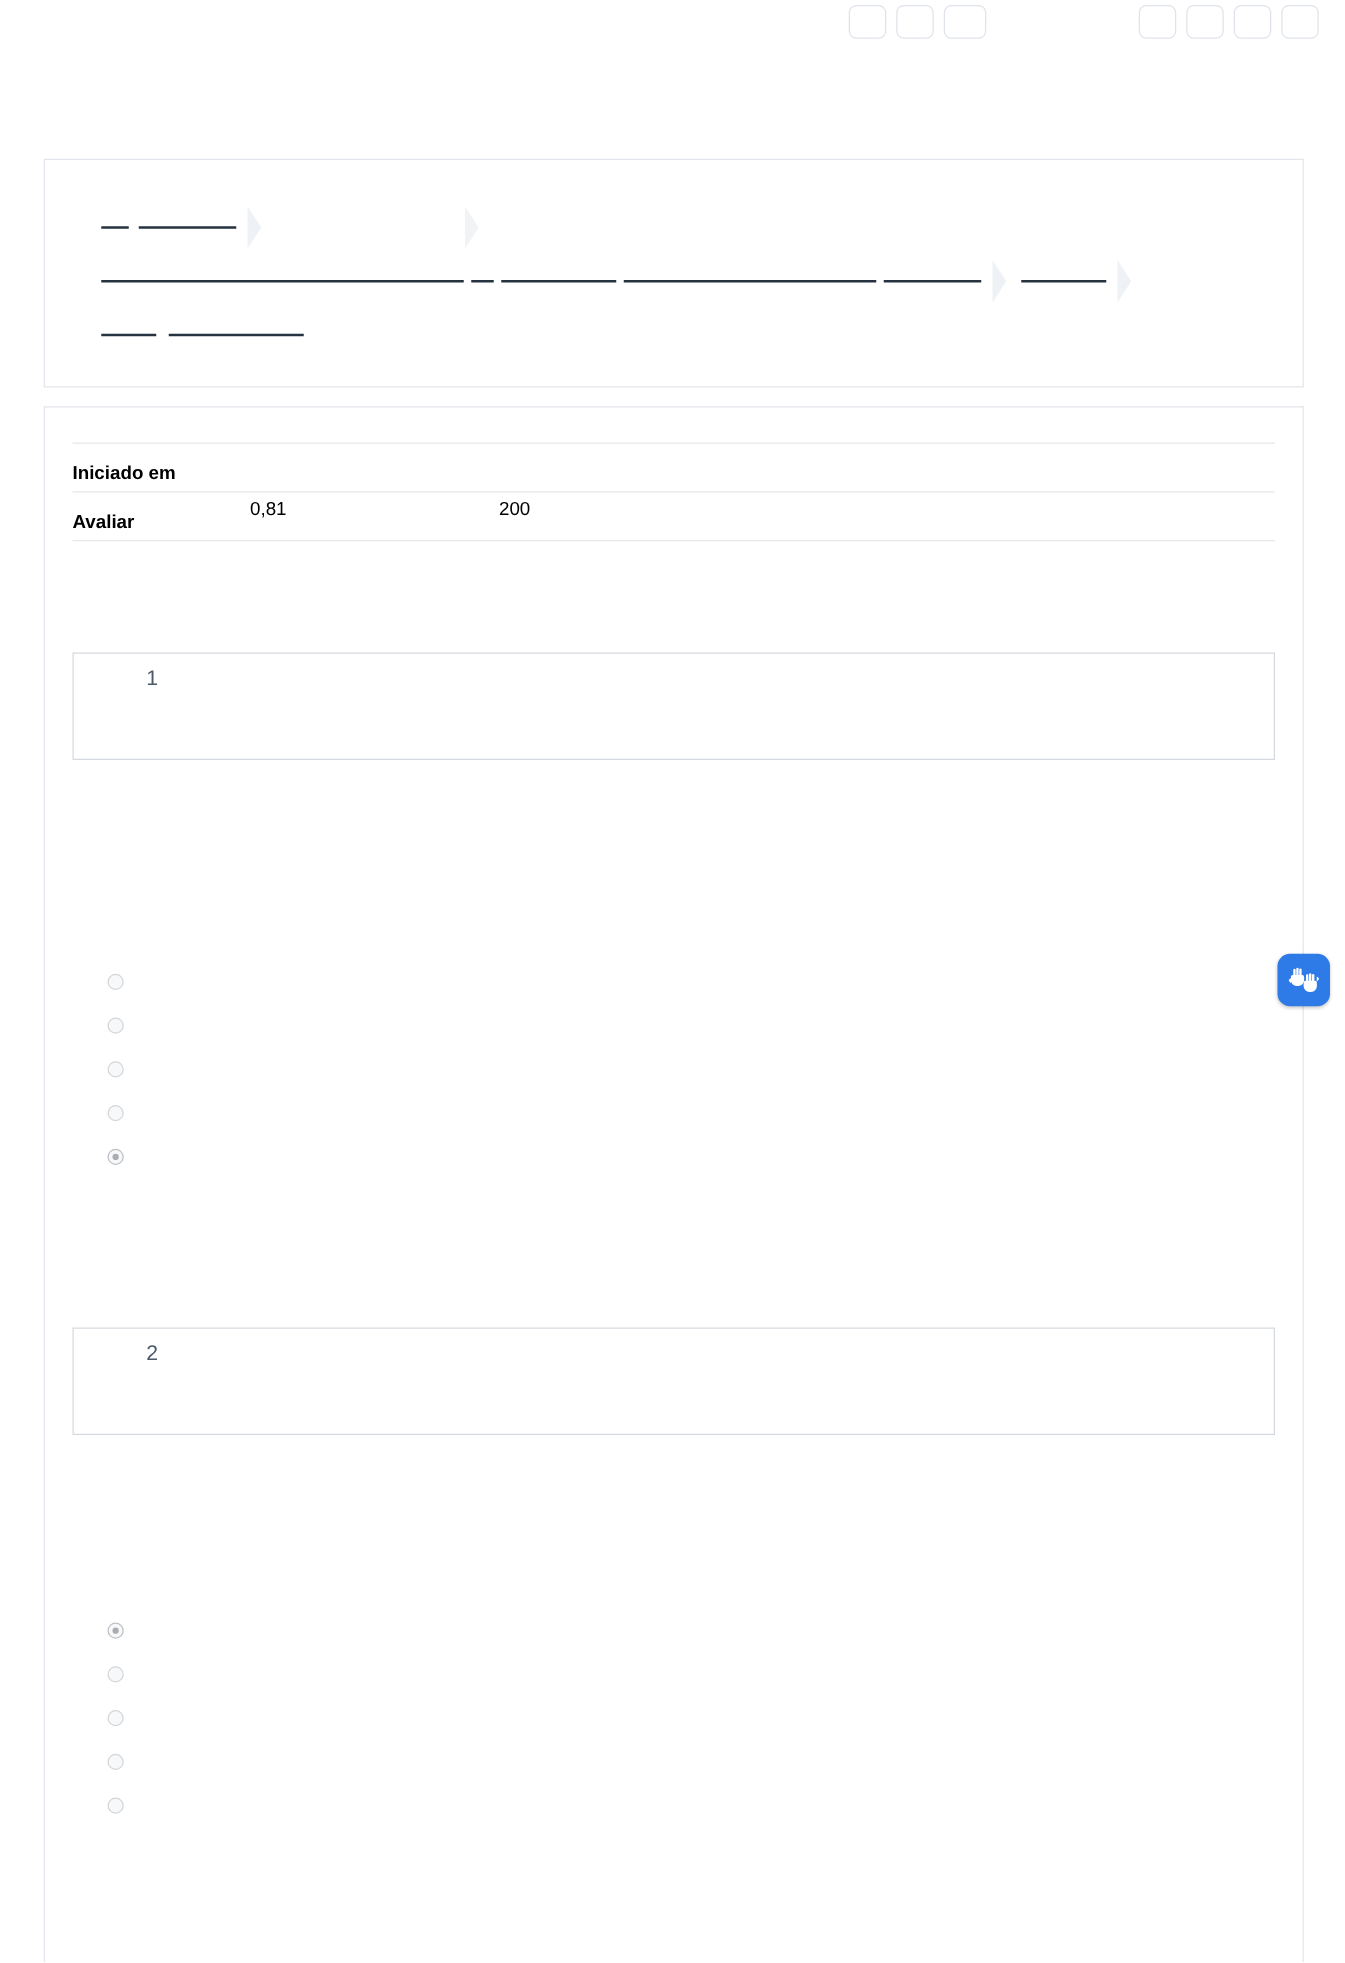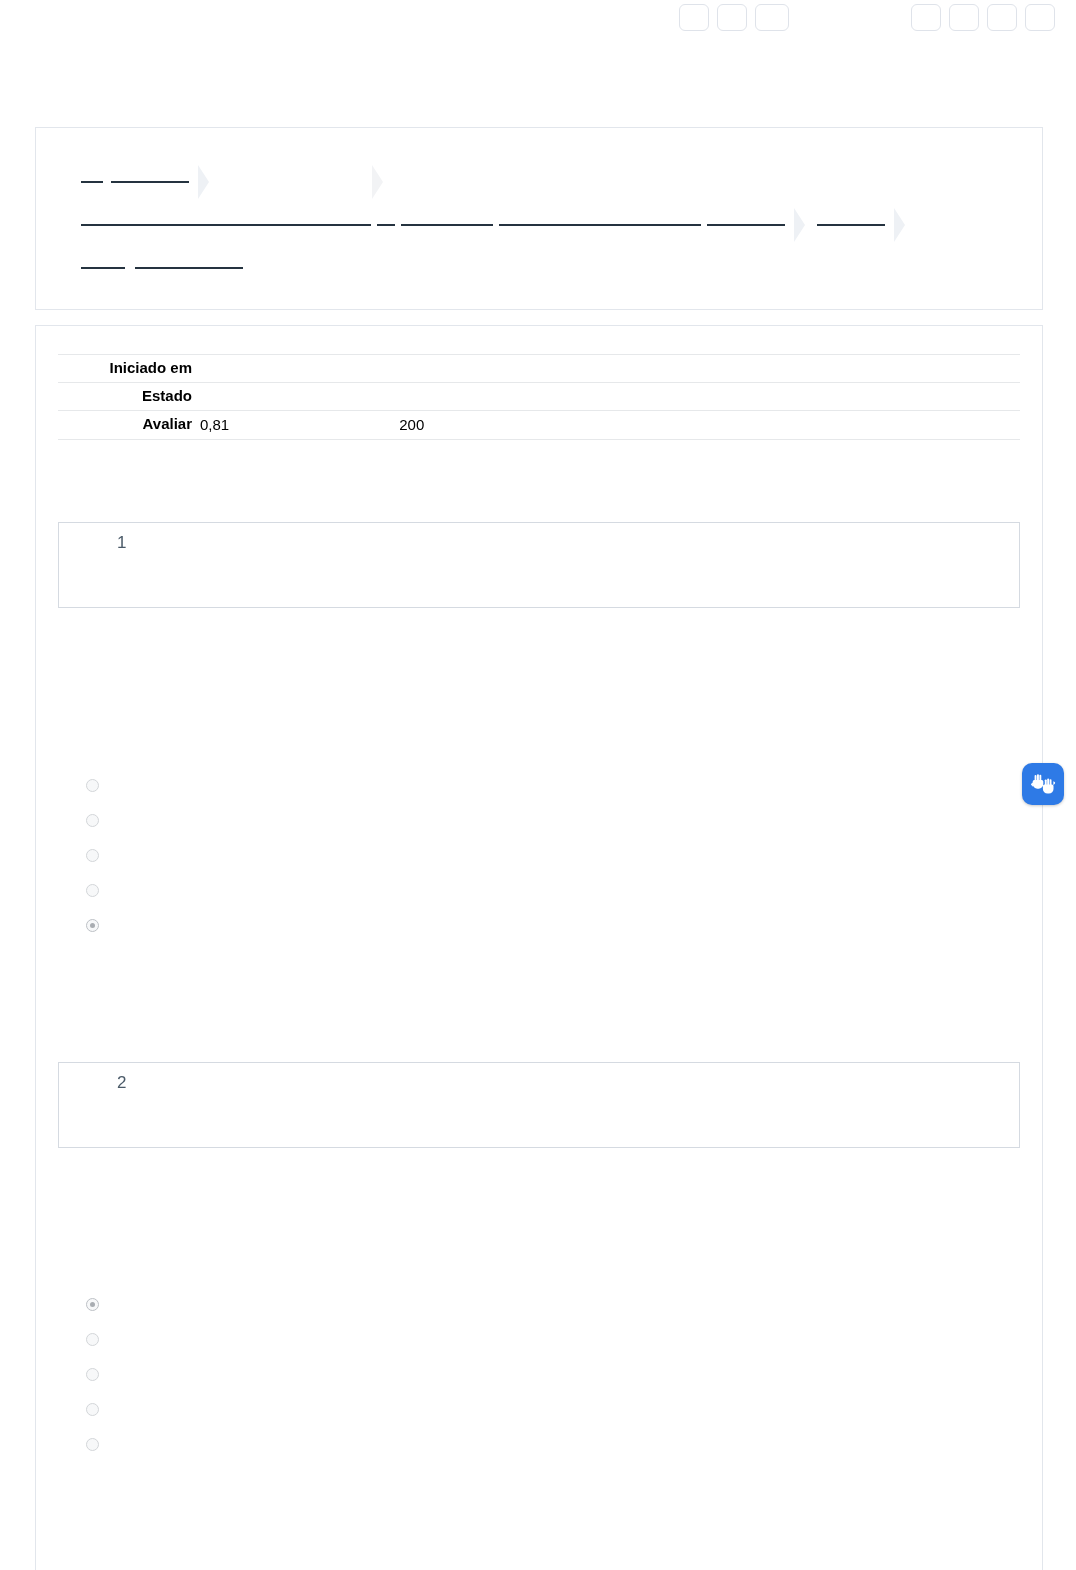--- a/index.html
+++ b/index.html
@@ -105,25 +105,25 @@
     position: absolute;
     left: 22px;
     top: 28px;
     width: 962px;
     border-collapse: collapse;
   }
   .summary tr { border-top: 1px solid #e6e8ea; }
   .summary tr:last-child { border-bottom: 1px solid #e6e8ea; }
   .summary th {
     width: 142px;
-    text-align: right;
+    text-align: left;
     font-weight: 700;
     font-size: 15px;
     line-height: 22px;
-    padding: 2px 8px 3px 0;
+    padding: 13px 8px 3px 0;
     vertical-align: top;
     color: #000000;
     white-space: normal;
   }
   .summary td {
     font-weight: 400;
     font-size: 15px;
     line-height: 22px;
     padding: 3px 0 3px 0;
     vertical-align: top;
@@ -272,24 +272,20 @@
 
   <div class="main-frame">
 
     <table class="summary">
       <tbody>
         <tr>
           <th>Iniciado em</th>
           <td></td>
         </tr>
         <tr>
-          <th>Estado</th>
-          <td></td>
-        </tr>
-        <tr>
           <th>Avaliar</th>
           <td><span>0,81</span><span class="v2">200</span></td>
         </tr>
       </tbody>
     </table>
 
     <div class="qbox q1">
       <span class="qnum">1</span>
     </div>
 

